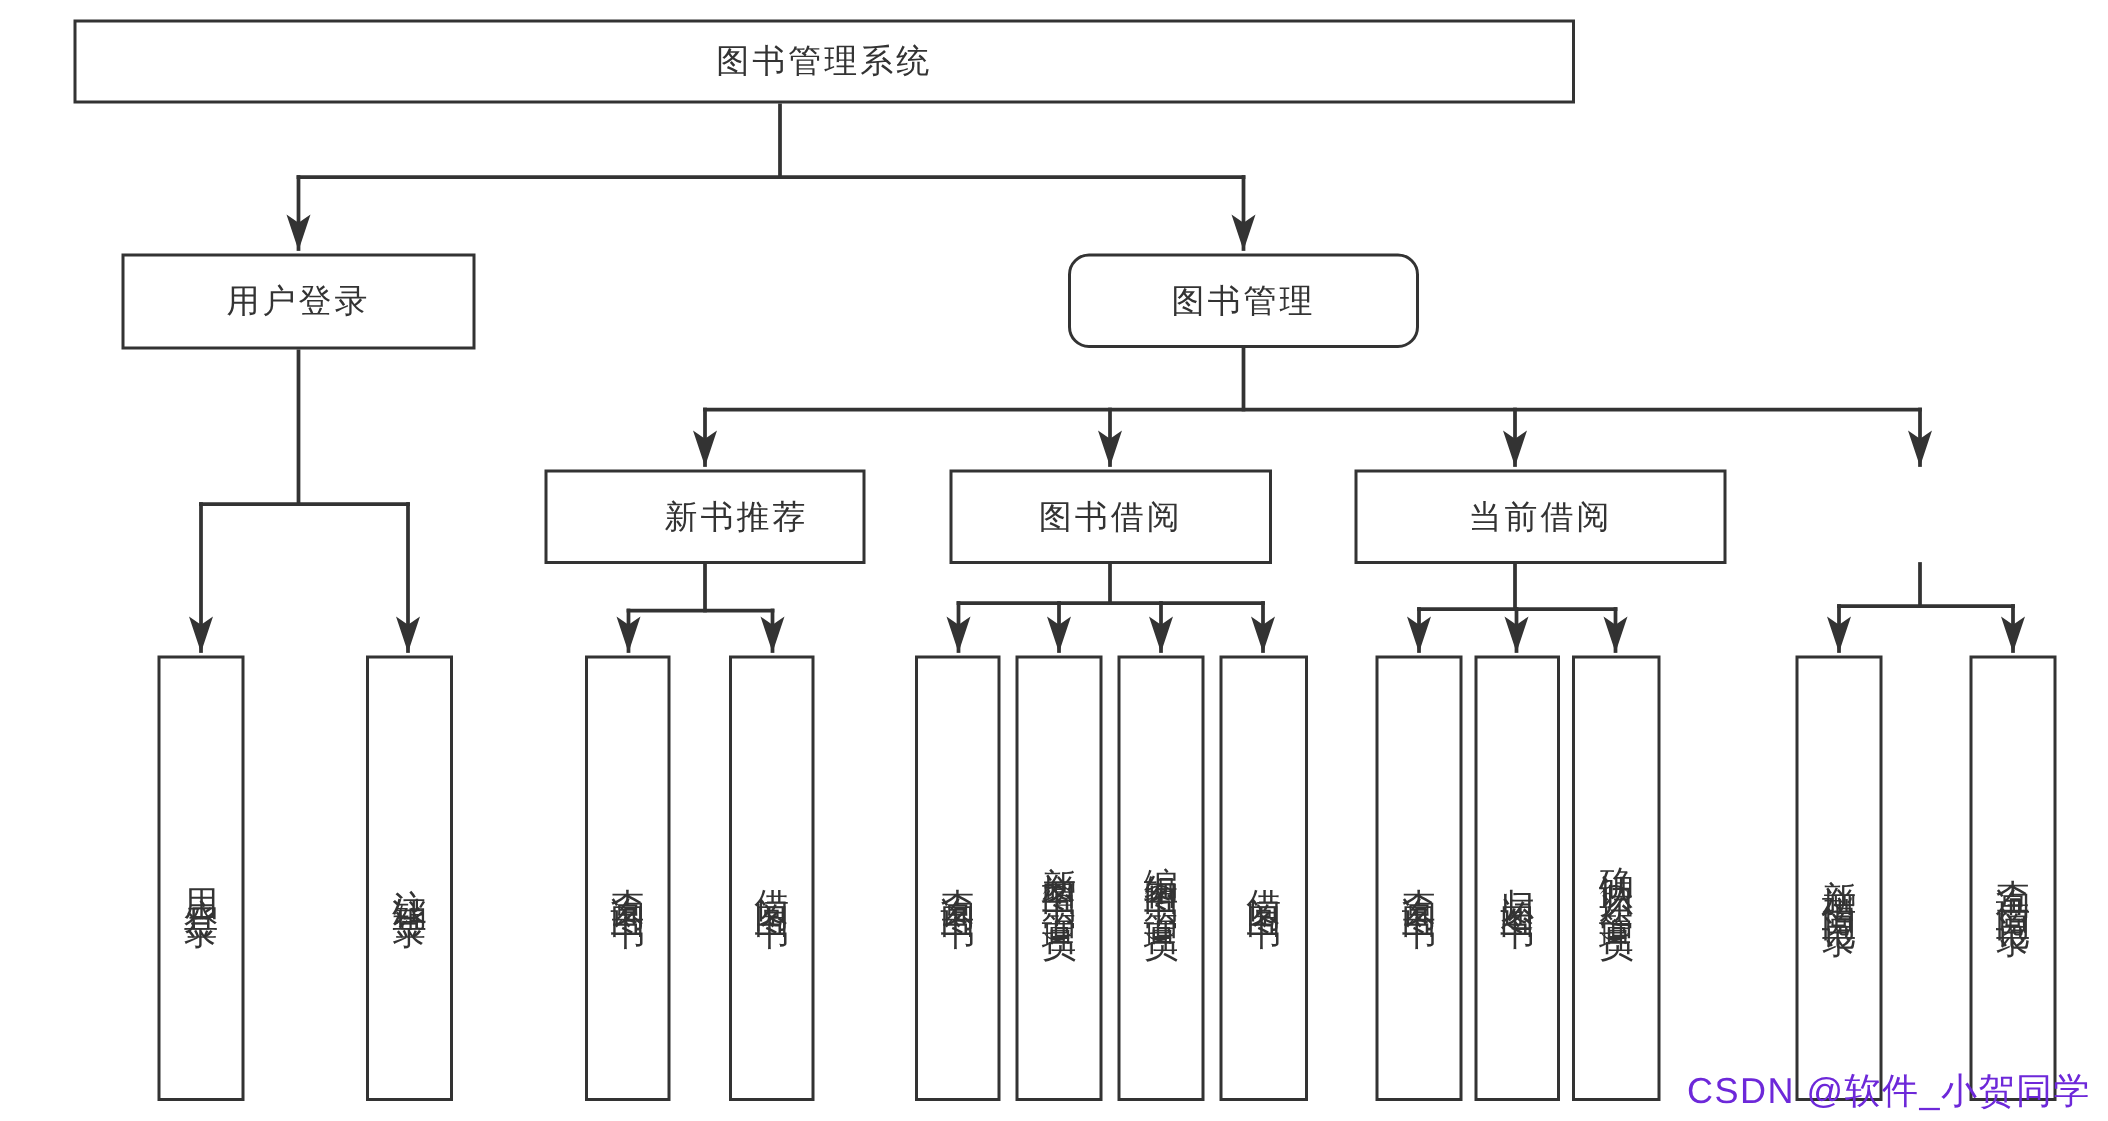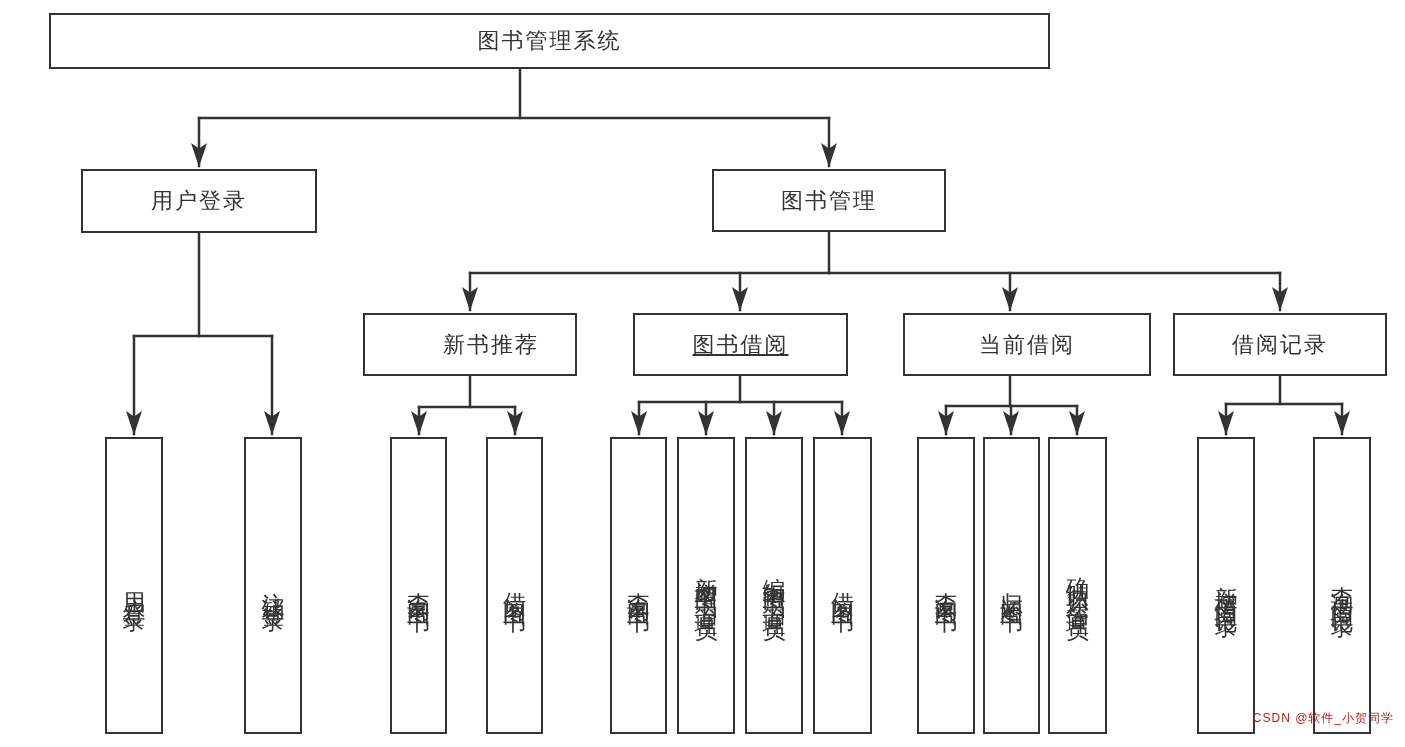--- a/index.html
+++ b/index.html
@@ -36,24 +36,24 @@
   .v-box {
     writing-mode: vertical-rl;
     text-orientation: mixed;
     font-size: 23px;
     letter-spacing: 6px;
     line-height: 1;
   }
   .watermark {
     position: absolute;
     right: 11px;
-    bottom: 20px;
-    font-size: 12px;
+    bottom: 4px;
+    font-size: 24px;
     letter-spacing: 1px;
-    color: #b91c1c;
+    color: #6d28d9;
     z-index: 3;
     white-space: nowrap;
   }
 </style>
 </head>
 <body>
 
 <div class="canvas">
 
   <svg class="connectors" viewBox="0 0 1405 747" xmlns="http://www.w3.org/2000/svg">
@@ -102,26 +102,25 @@
       <line x1="1280" y1="376" x2="1280" y2="404"></line>
       <line x1="1226" y1="404" x2="1342" y2="404"></line>
       <line x1="1226" y1="404" x2="1226" y2="434" marker-end="url(#arrow)"></line>
       <line x1="1342" y1="404" x2="1342" y2="434" marker-end="url(#arrow)"></line>
     </g>
   </svg>
 
   <div class="box h-box" style="left:21px; top:13px; width:1001px; height:56px;margin-left:28px;">图书管理系统</div>
 
   <div class="box h-box" style="left:81px; top:169px; width:236px; height:64px;">用户登录</div>
-  <div class="box h-box" style="left:712px; top:169px; width:234px; height:63px;">图书管理</div>
+  <div class="box h-box" style="left:712px; top:169px; width:234px; height:63px;border-radius:14px;">图书管理</div>
 
   <div class="box h-box" style="left:363px; top:313px; width:214px; height:63px;padding-left:42px;">新书推荐</div>
-  <div class="box h-box" style="left:633px; top:313px; width:215px; height:63px;text-decoration:underline;">图书借阅</div>
+  <div class="box h-box" style="left:633px; top:313px; width:215px; height:63px;">图书借阅</div>
   <div class="box h-box" style="left:903px; top:313px; width:248px; height:63px;">当前借阅</div>
-  <div class="box h-box" style="left:1173px; top:313px; width:214px; height:63px;">借阅记录</div>
 
   <div class="box v-box" style="left:105px; top:437px; width:58px; height:297px;">用户登录</div>
   <div class="box v-box" style="left:244px; top:437px; width:58px; height:297px;">注销登录</div>
 
   <div class="box v-box" style="left:390px; top:437px; width:57px; height:297px;">查询图书</div>
   <div class="box v-box" style="left:486px; top:437px; width:57px; height:297px;">借阅图书</div>
 
   <div class="box v-box" style="left:610px; top:437px; width:57px; height:297px;">查询图书</div>
   <div class="box v-box" style="left:677px; top:437px; width:58px; height:297px;">新增图书（管理员）</div>
   <div class="box v-box" style="left:745px; top:437px; width:58px; height:297px;">编辑图书（管理员）</div>

